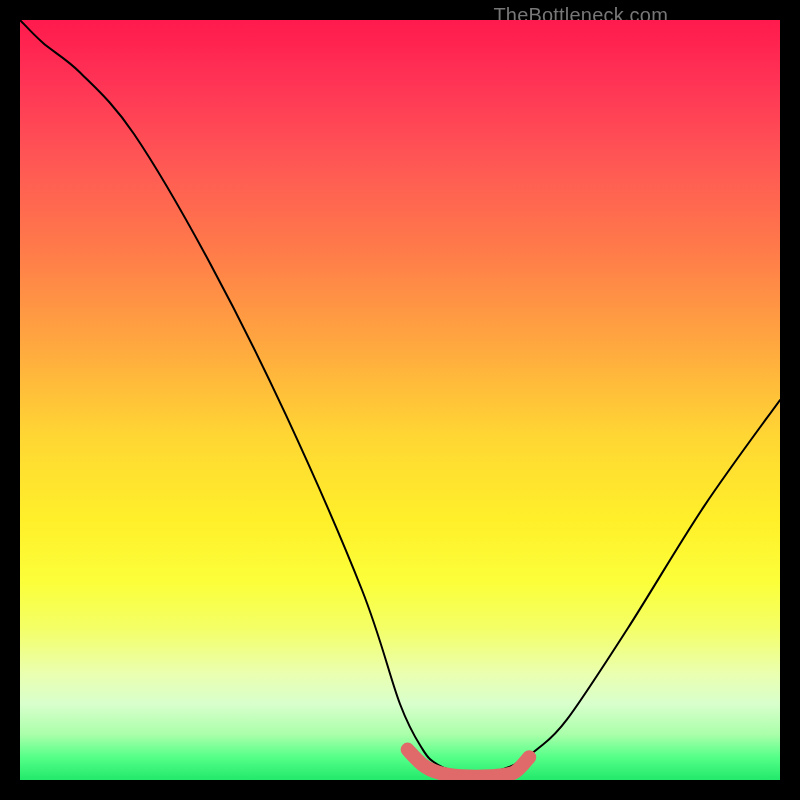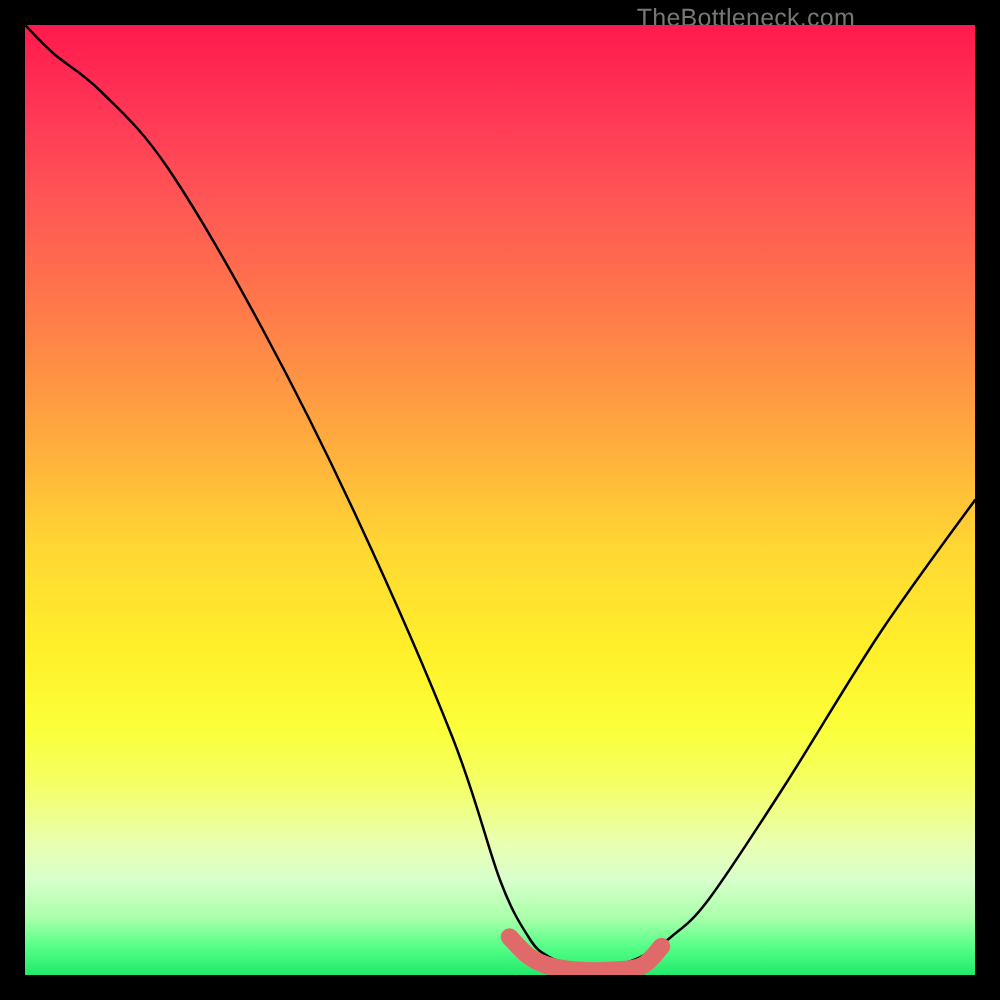--- a/index.html
+++ b/index.html
@@ -8,21 +8,20 @@
     background: #000;
     width: 800px;
     height: 800px;
     overflow: hidden;
     font-family: Arial, Helvetica, sans-serif;
   }
   .container {
     position: relative;
     width: 692px;
     height: 800px;
-    padding-left: 16px;
   }
   .plot-area {
     position: absolute;
     left: 20px;
     top: 20px;
     width: 760px;
     height: 760px;
     background: linear-gradient(to bottom,
       #ff1a4d 0%,
       #ff3355 8%,

